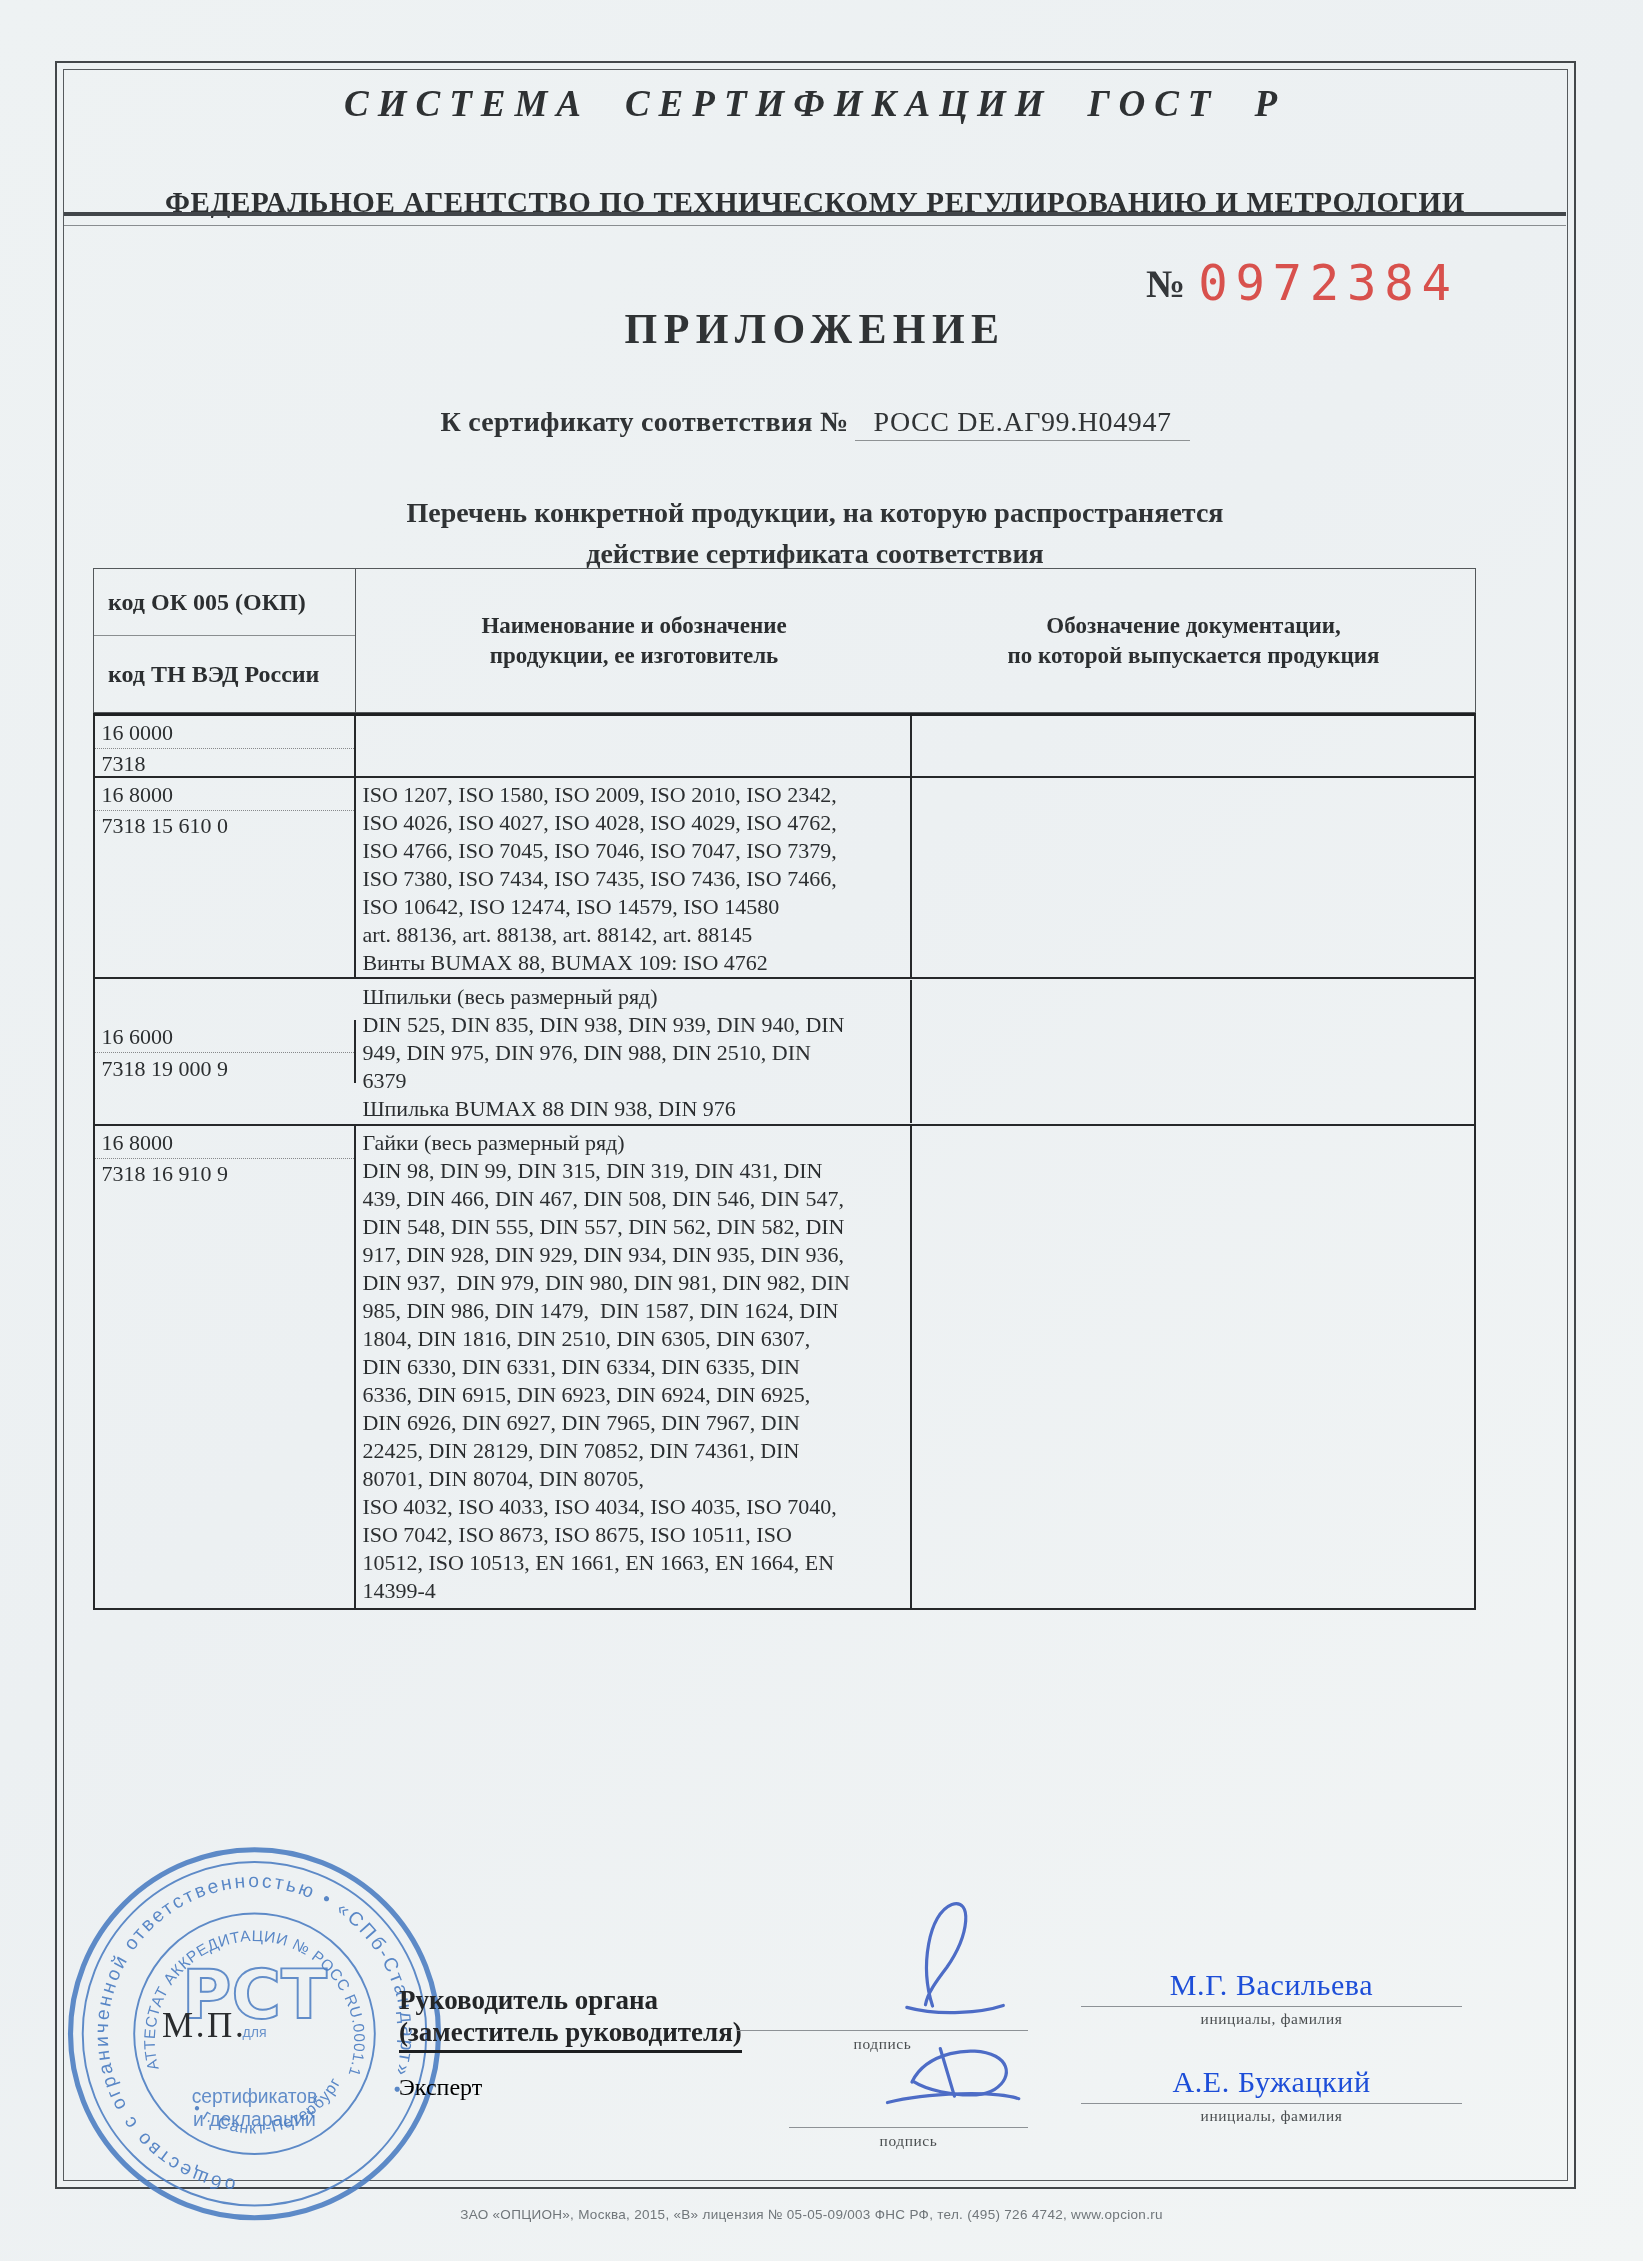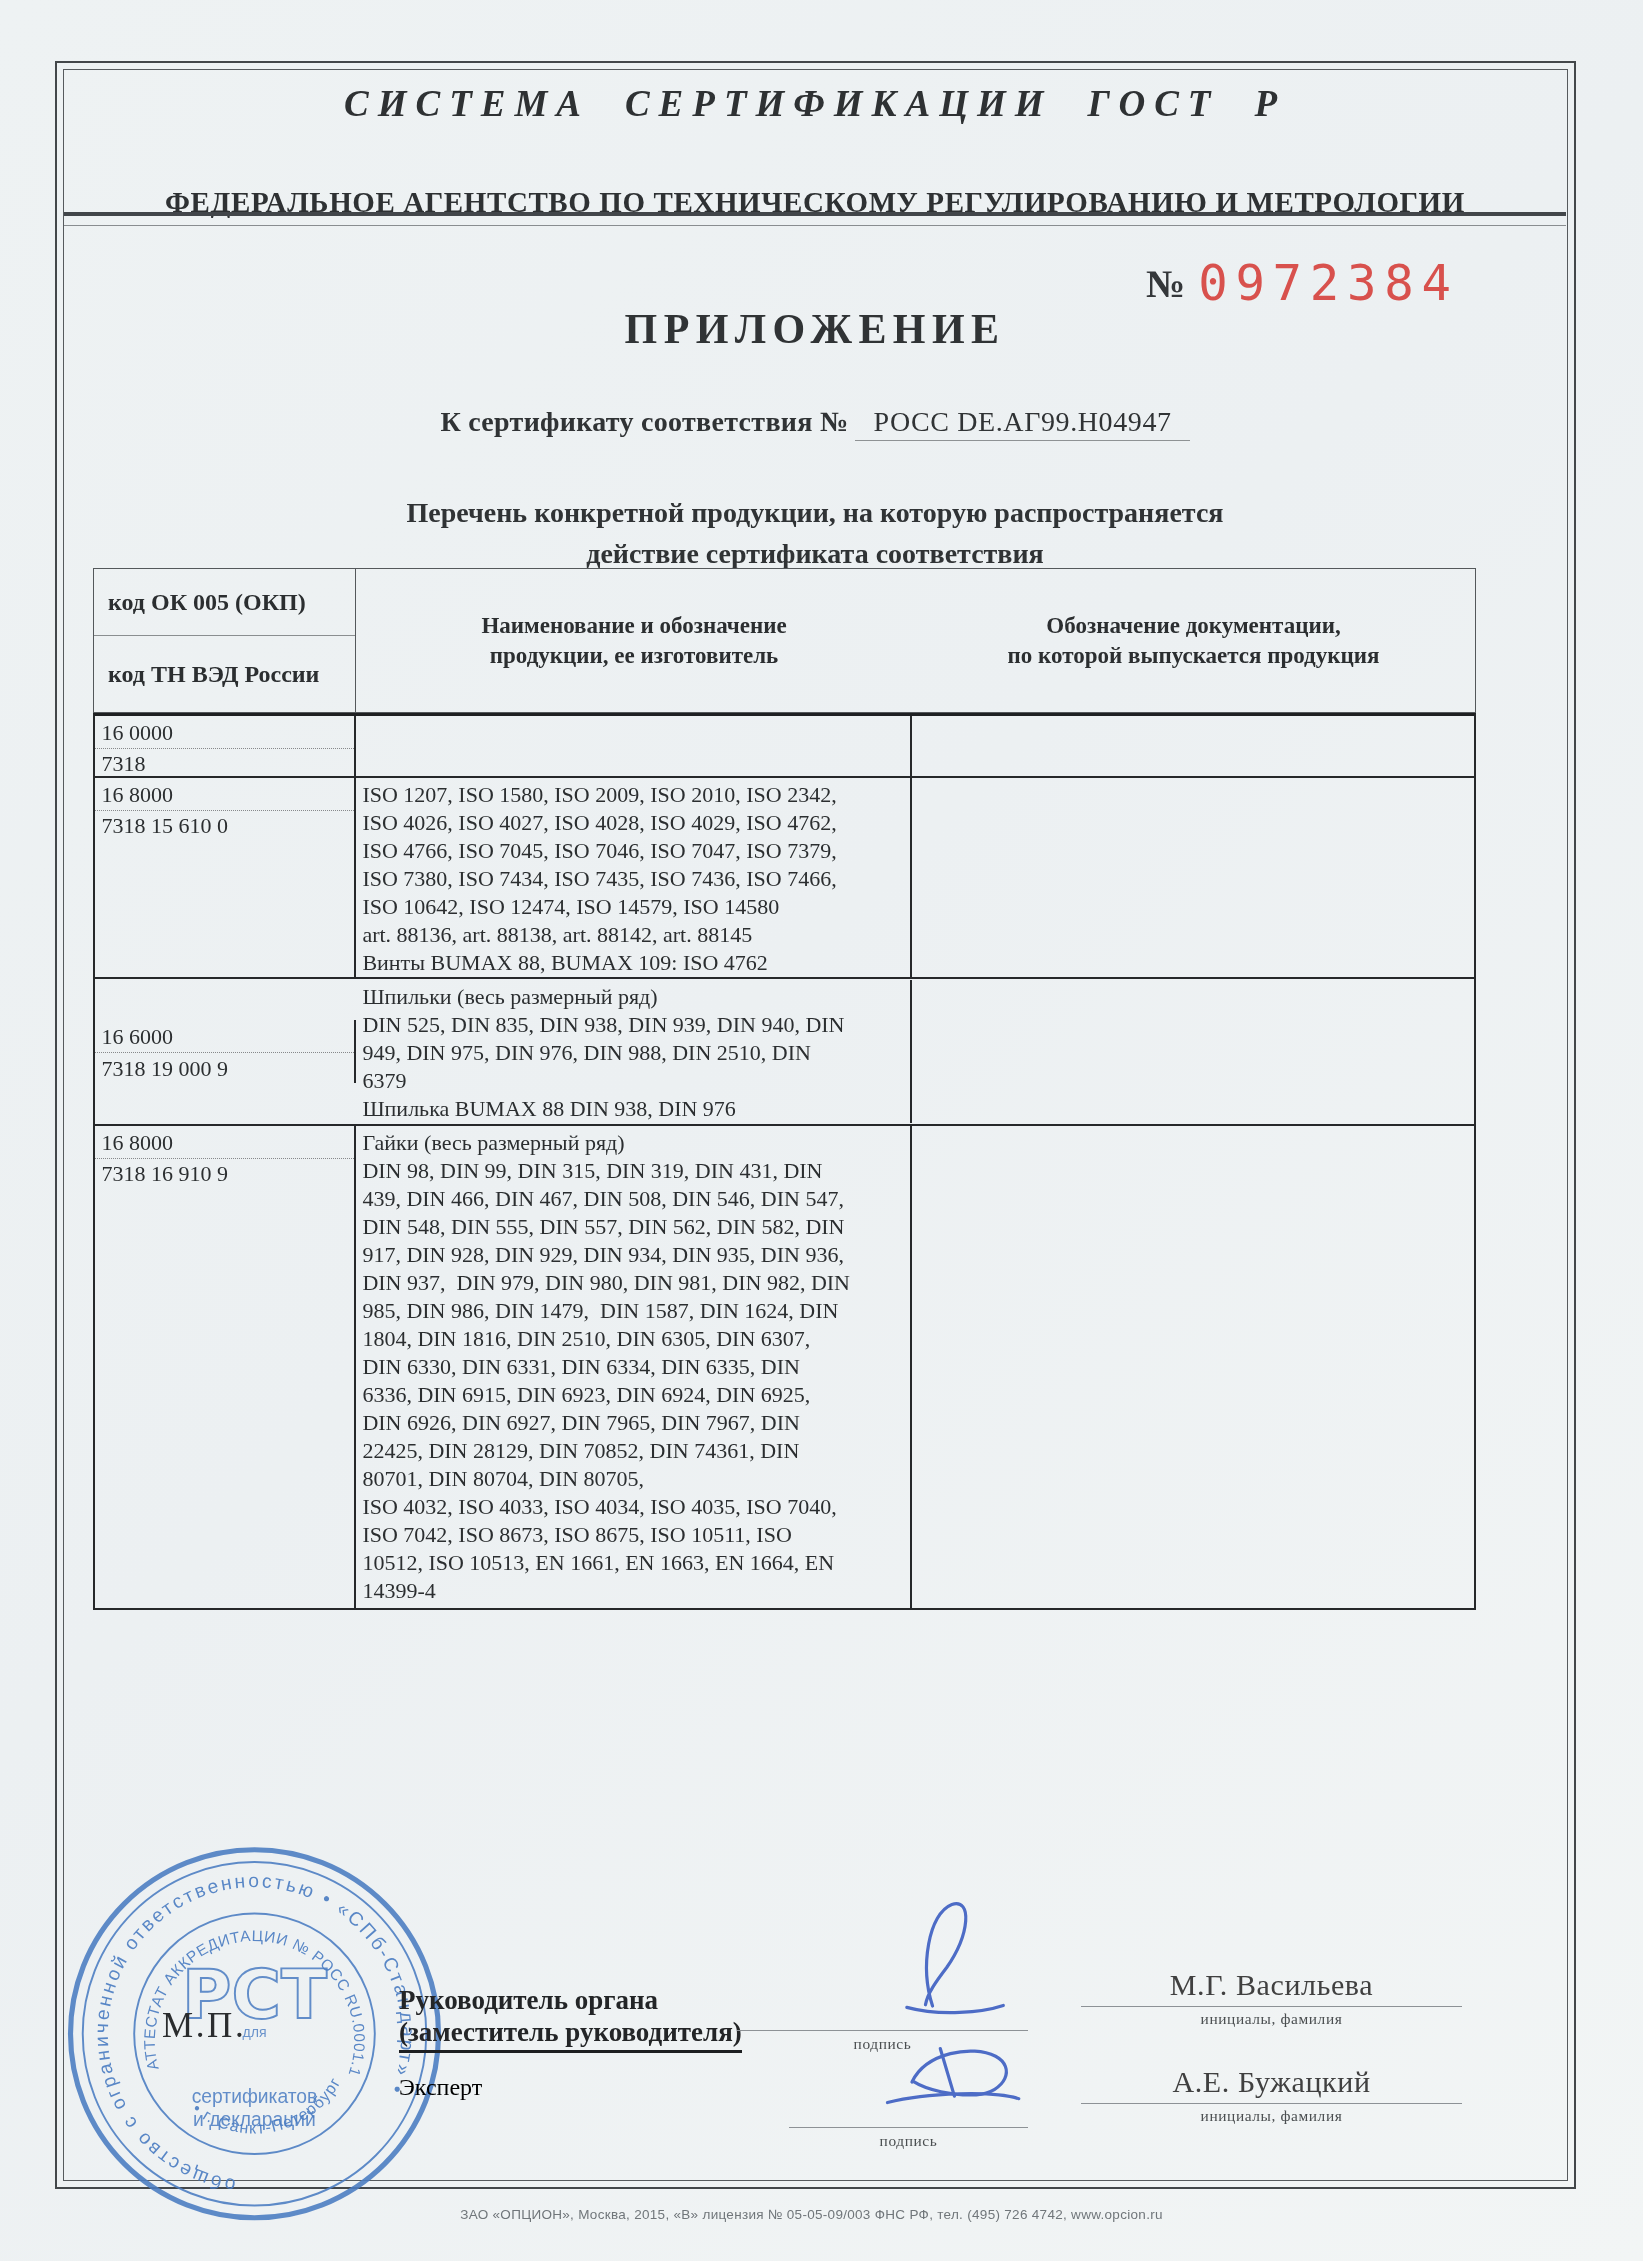--- a/index.html
+++ b/index.html
@@ -57,21 +57,21 @@
   
   .role1{left:399px;top:1984px;font-size:27px;font-weight:700;line-height:32px;color:#232527;}
   .role1 .u{display:inline-block;border-bottom:3.2px solid #1d1f21;padding-bottom:1.9px;}
   .role2{left:399px;top:2074px;font-size:24px;font-weight:400;color:#000000;}
   .sigline{border-top:1.3px solid #8d9296;text-align:center;
     font-size:15.4px;color:#4a4e50;padding-top:3.9px;letter-spacing:0.6px;margin-top:22px;}
   .sig1{left:737px;top:2008px;width:291px;}
   .sig2{left:789px;top:2105px;width:239px;}
   .nameblock{width:381px;text-align:center;}
   .nb1{left:1081px;top:1968px;} .nb2{left:1081px;top:2065px;}
-  .nameblock .nm{font-size:30px;color:#404040;padding-bottom:3.9px;letter-spacing:0.6px;}
+  .nameblock .nm{font-size:30px;color:#1d4ed8;padding-bottom:3.9px;letter-spacing:0.6px;}
   .nameblock .ln{border-top:1.3px solid #8d9296;}
   .nameblock .cap{font-size:15.4px;color:#4a4e50;padding-top:3.2px;letter-spacing:0.6px;}
   .mp{left:162px;top:2006px;font-size:35px;letter-spacing:2.6px;color:#2a2c2e;}
   
   .footer{left:451px;top:2207px;width:721px;text-align:center;
     font-family:"Liberation Sans","DejaVu Sans",sans-serif;
     font-size:13.5px;color:#70767a;letter-spacing:0.3px;}
   
   .stamp{left:55px;top:1844px;}
   .inksig{left:850px;top:1889px;}

